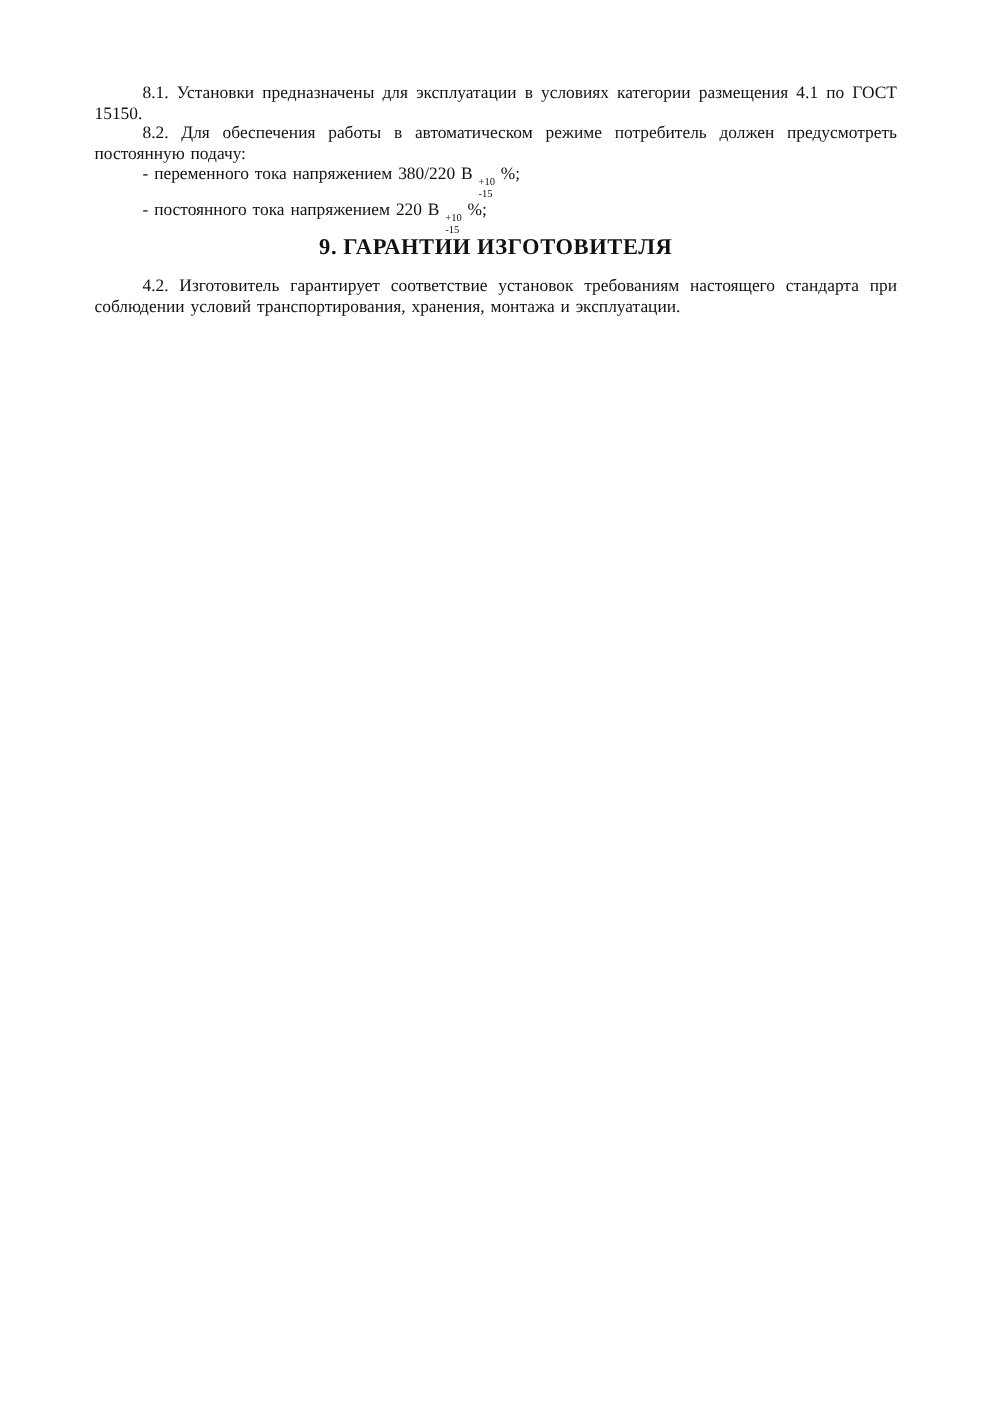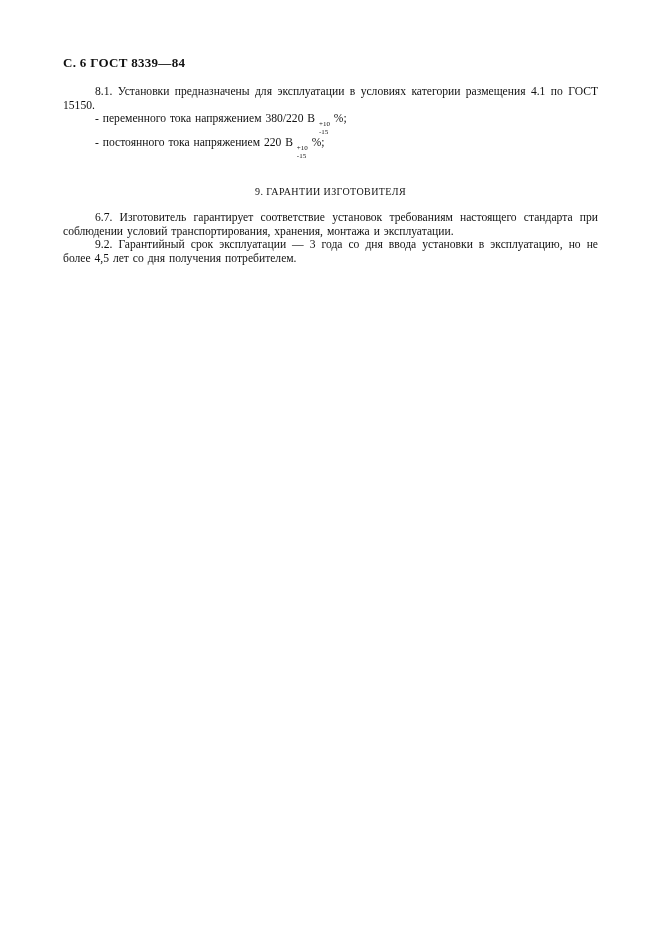--- a/index.html
+++ b/index.html
@@ -35,54 +35,53 @@
   }
   .para {
     margin: 0;
     font-size: 11.6px;
     line-height: 13.5px;
     text-align: justify;
     text-indent: 32px;
     word-spacing: 1px;
   }
   .heading {
-    font-weight: normal;
-    font-size: 10px;
+    font-weight: bold;
+    font-size: 15px;
     line-height: 14px;
     text-align: center;
     letter-spacing: 0.4px;
-    margin: 25px 0 12px 0;
+    margin: 1px 0 12px 0;
   }
   .tol {
     display: inline-flex;
     flex-direction: column;
     vertical-align: -4px;
     font-size: 7px;
     line-height: 7.5px;
     letter-spacing: 0;
     word-spacing: 0;
     text-indent: 0;
     text-align: left;
   }
   .tol span { display: block; }
 </style>
 </head>
 <body>
 
 <div class="page">
   <div class="content">
-    <div class="doc-header">С. 6 ГОСТ 8339—84</div>
     <div id="doc-body">
         <p class="para">8.1. Установки предназначены для эксплуатации в условиях категории размещения 4.1 по ГОСТ 15150.</p>
+        <p class="para">8.2. Для обеспечения работы в автоматическом режиме потребитель должен предусмотреть постоянную подачу:</p>
         <p class="para">- переменного тока напряжением 380/220 В <span class="tol">
             <span>+10</span>
             <span>-15</span>
           </span> %;</p>
         <p class="para">- постоянного тока напряжением 220 В <span class="tol">
             <span>+10</span>
             <span>-15</span>
           </span>  %;</p>
         <div class="heading">9.  ГАРАНТИИ ИЗГОТОВИТЕЛЯ</div>
-        <p class="para">6.7. Изготовитель гарантирует соответствие установок требованиям настоящего стандарта при соблюдении условий транспортирования, хранения, монтажа и эксплуатации.</p>
-        <p class="para">9.2. Гарантийный срок эксплуатации — 3 года со дня ввода установки в эксплуатацию, но не более 4,5 лет со дня получения потребителем.</p>
+        <p class="para">4.2. Изготовитель гарантирует соответствие установок требованиям настоящего стандарта при соблюдении условий транспортирования, хранения, монтажа и эксплуатации.</p>
       </div>
   </div>
 </div>
 
 </body></html>

